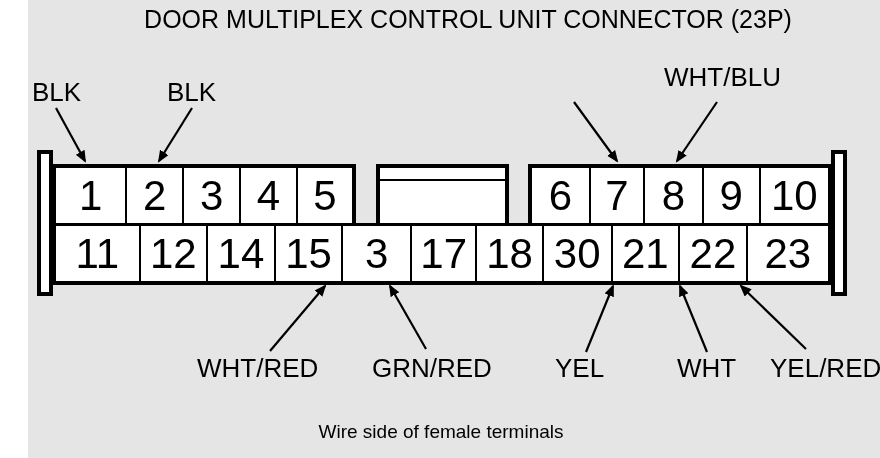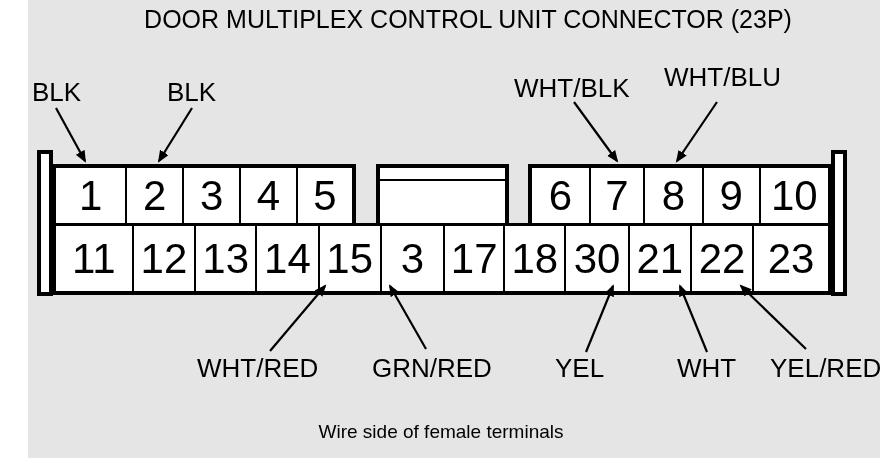--- a/index.html
+++ b/index.html
@@ -24,21 +24,21 @@
   .block-top-left  { left: 24px;  width: 304px; }
   .block-top-right { left: 500px; width: 304px; }
 
   .keybox {
     position: absolute; left: 348px; top: 164px; width: 133px; height: 59px;
     background: #fff; border: 4px solid #000; border-bottom: none;
   }
   .keybox-line { height: 13px; border-bottom: 2px solid #000; }
 
   .bottom-row {
-    position: absolute; left: 24px; top: 223px; width: 780px; height: 72px;
+    position: absolute; left: 24px; top: 223px; width: 780px; height: 62px;
     display: flex; background: #fff;
     border: 4px solid #000; border-top: 3px solid #000; justify-content: space-between;
   }
 
   .cell {
     display: flex; align-items: center; justify-content: center;
     font-size: 42px; line-height: 1;
     border-left: 2px solid #000;
     overflow: hidden;
   }
@@ -89,35 +89,33 @@
     <div class="cell" style="flex:60">6</div>
     <div class="cell" style="flex:55">7</div>
     <div class="cell" style="flex:60">8</div>
     <div class="cell" style="flex:58">9</div>
     <div class="cell" style="flex:71">10</div>
   </div>
 
   <div class="bottom-row">
     <div class="cell" style="flex:73">11</div>
     <div class="cell" style="flex:58">12</div>
-    <div class="cell" style="flex:57">13</div>
     <div class="cell" style="flex:58">14</div>
     <div class="cell" style="flex:58">15</div>
     <div class="cell" style="flex:59">3</div>
     <div class="cell" style="flex:56">17</div>
     <div class="cell" style="flex:57">18</div>
     <div class="cell" style="flex:59">30</div>
     <div class="cell" style="flex:58">21</div>
     <div class="cell" style="flex:58">22</div>
     <div class="cell" style="flex:71">23</div>
   </div>
 
   <div class="label lbl-blk-1">BLK</div>
   <div class="label lbl-blk-2">BLK</div>
-  <div class="label lbl-wht-blk">WHT/BLK</div>
   <div class="label lbl-wht-blu">WHT/BLU</div>
   <div class="label lbl-wht-red">WHT/RED</div>
   <div class="label lbl-grn-red">GRN/RED</div>
   <div class="label lbl-yel">YEL</div>
   <div class="label lbl-wht">WHT</div>
   <div class="label lbl-yel-red">YEL/RED</div>
 
   <svg class="arrows" viewBox="0 0 880 458">
     <defs>
       <marker id="ah" markerUnits="userSpaceOnUse" markerWidth="14" markerHeight="12" refX="10" refY="5" orient="auto">

